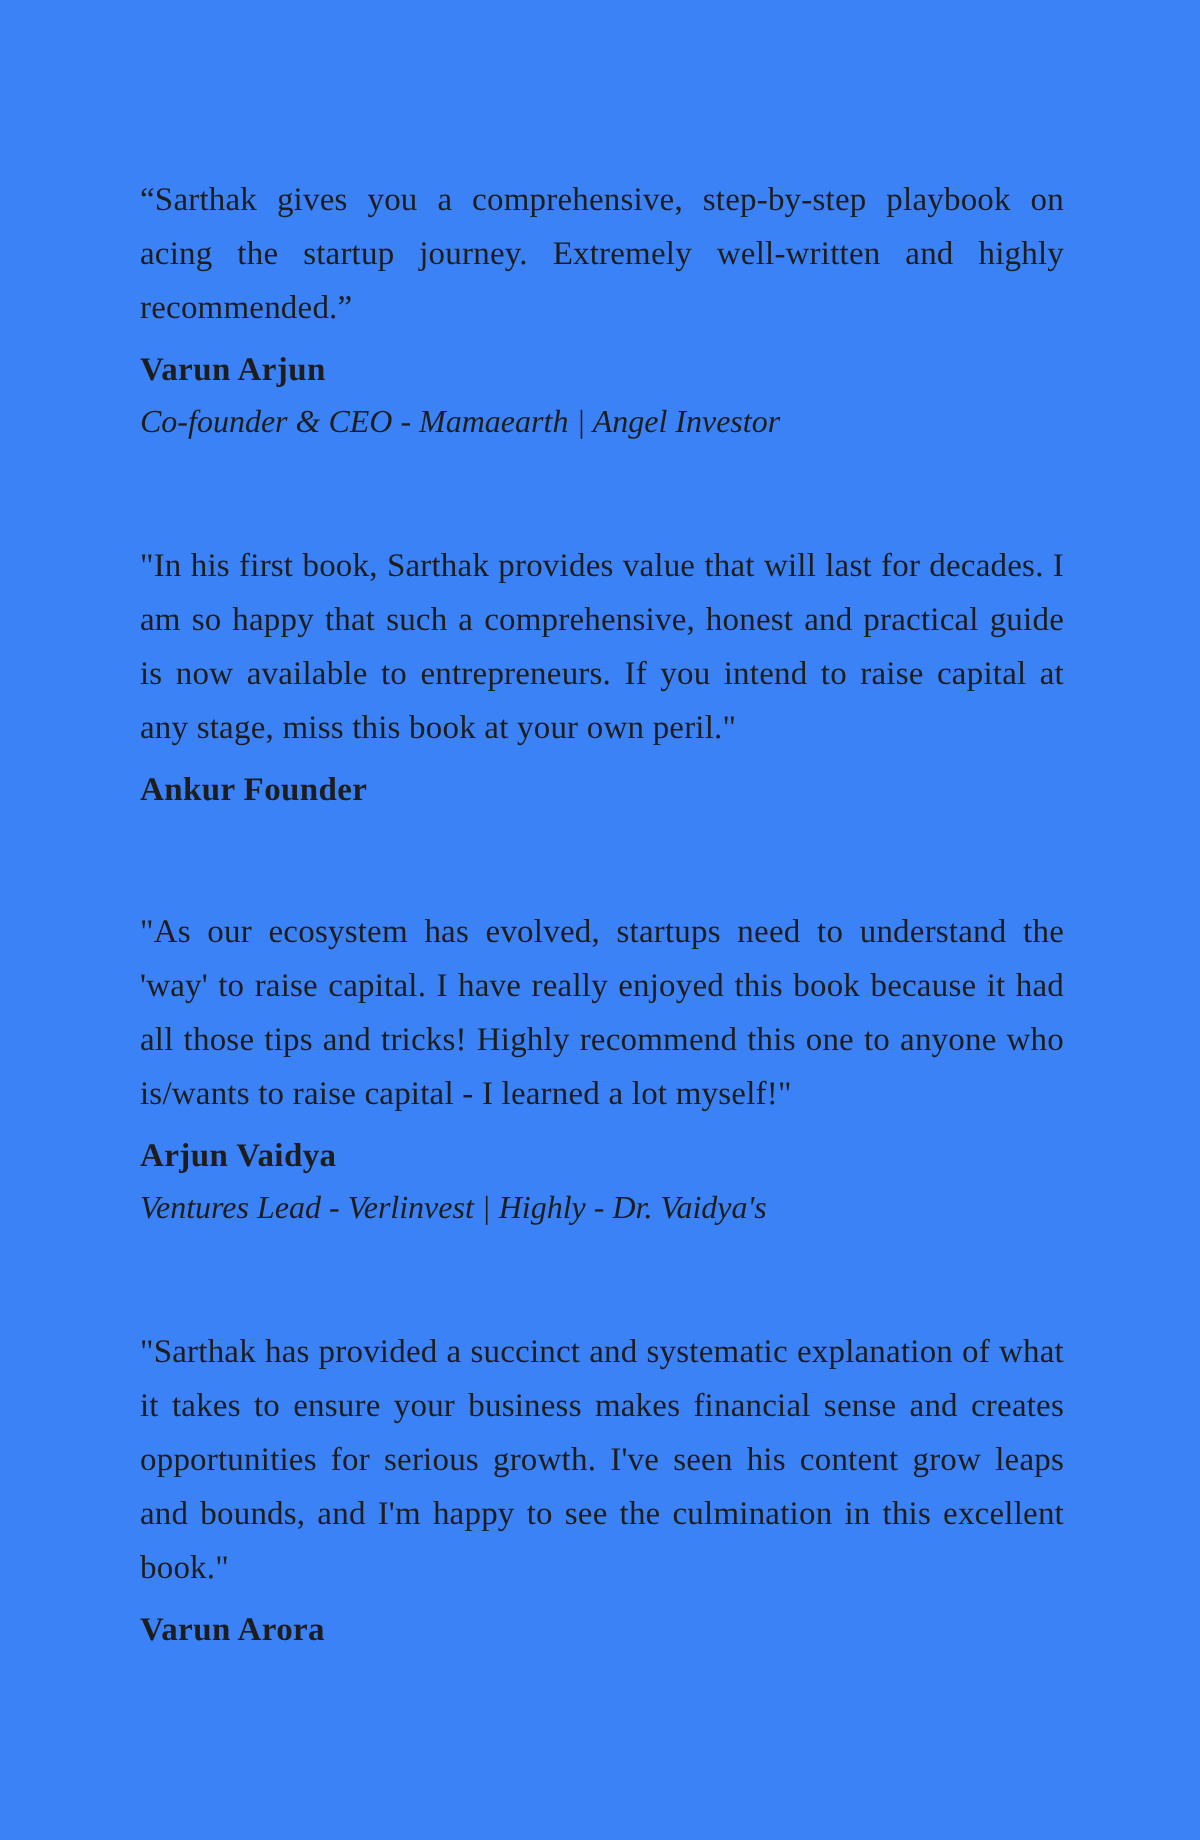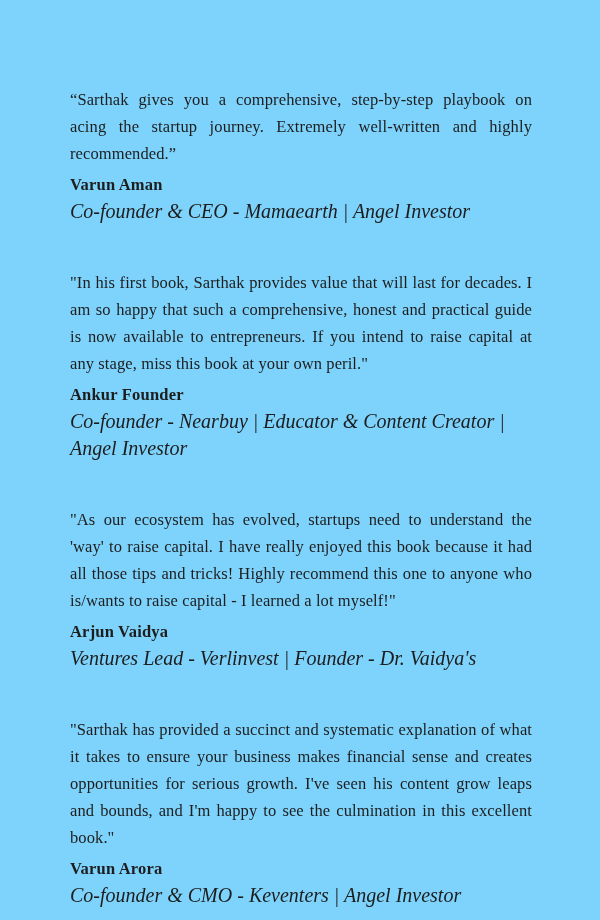--- a/index.html
+++ b/index.html
@@ -4,21 +4,21 @@
 <style>
   html, body {
     margin: 0;
     padding: 0;
     background: #ffffff;
   }
   .page {
     position: relative;
     width: 600px;
     height: 920px;
-    background: #7dd3fc;
+    background: #3b82f6;
     overflow: hidden;
     font-family: "Liberation Serif", "DejaVu Serif", serif;
     color: #1d1d1d;
   }
   .content {
     position: absolute;
     top: 86px;
     left: 70px;
     width: 462px;
   }
@@ -34,50 +34,48 @@
     letter-spacing: 0.1px;
   }
   .author {
     font-size: 16.5px;
     line-height: 27px;
     font-weight: bold;
     margin: 4px 0 0 0;
     letter-spacing: 0.2px;
   }
   .role {
-    font-size: 20px;
+    font-size: 16px;
     line-height: 27px;
     font-style: italic;
     margin: 0;
   }
 </style>
 </head>
 <body>
 
 <div class="page">
   <div class="content">
 
     <div class="testimonial">
       <p class="quote">“Sarthak gives you a comprehensive, step-by-step playbook on acing the startup journey. Extremely well-written and highly recommended.”</p>
-      <p class="author">Varun Aman</p>
+      <p class="author">Varun Arjun</p>
       <p class="role">Co-founder &amp; CEO - Mamaearth | Angel Investor</p>
     </div>
 
     <div class="testimonial">
       <p class="quote">"In his first book, Sarthak provides value that will last for decades. I am so happy that such a comprehensive, honest and practical guide is now available to entrepreneurs. If you intend to raise capital at any stage, miss this book at your own peril."</p>
       <p class="author">Ankur Founder</p>
-      <p class="role">Co-founder - Nearbuy | Educator &amp; Content Creator | Angel Investor</p>
     </div>
 
     <div class="testimonial">
       <p class="quote">"As our ecosystem has evolved, startups need to understand the 'way' to raise capital. I have really enjoyed this book because it had all those tips and tricks! Highly recommend this one to anyone who is/wants to raise capital - I learned a lot myself!"</p>
       <p class="author">Arjun Vaidya</p>
-      <p class="role">Ventures Lead - Verlinvest | Founder - Dr. Vaidya's</p>
+      <p class="role">Ventures Lead - Verlinvest | Highly - Dr. Vaidya's</p>
     </div>
 
     <div class="testimonial">
       <p class="quote">"Sarthak has provided a succinct and systematic explanation of what it takes to ensure your business makes financial sense and creates opportunities for serious growth. I've seen his content grow leaps and bounds, and I'm happy to see the culmination in this excellent book."</p>
       <p class="author">Varun Arora</p>
-      <p class="role">Co-founder &amp; CMO - Keventers | Angel Investor</p>
     </div>
 
   </div>
 </div>
 
 </body></html>

